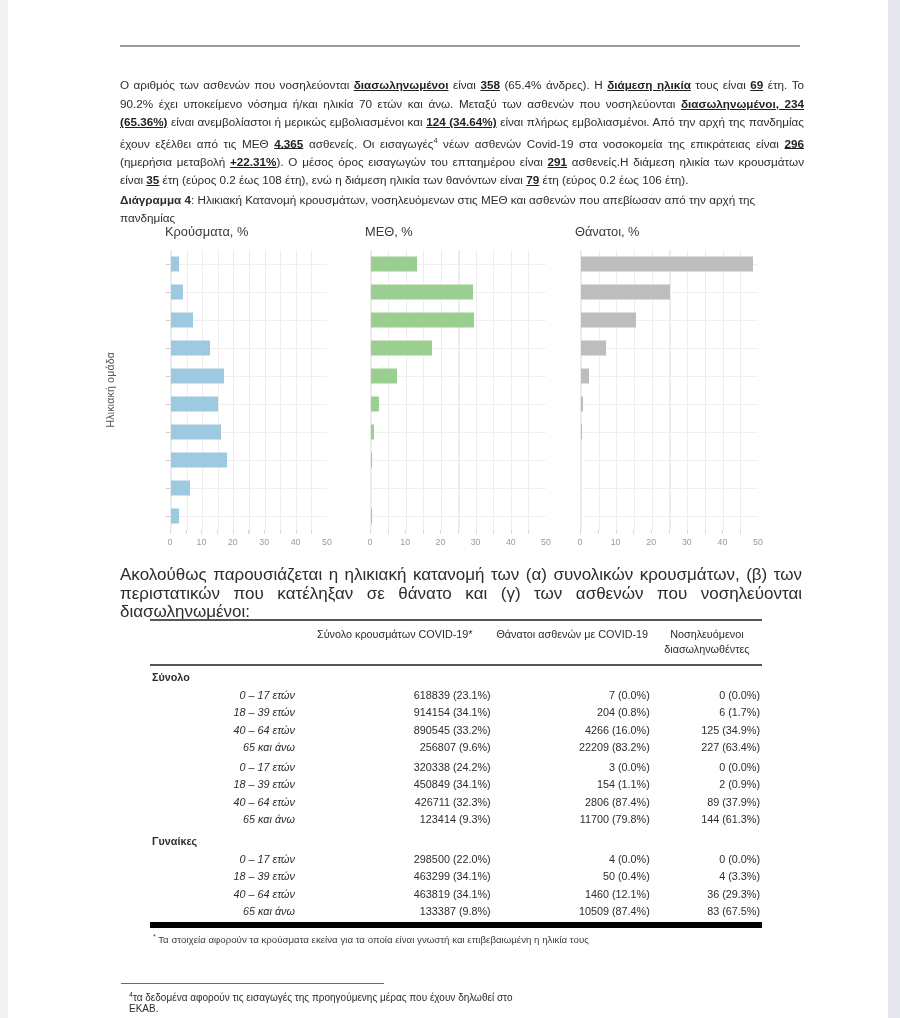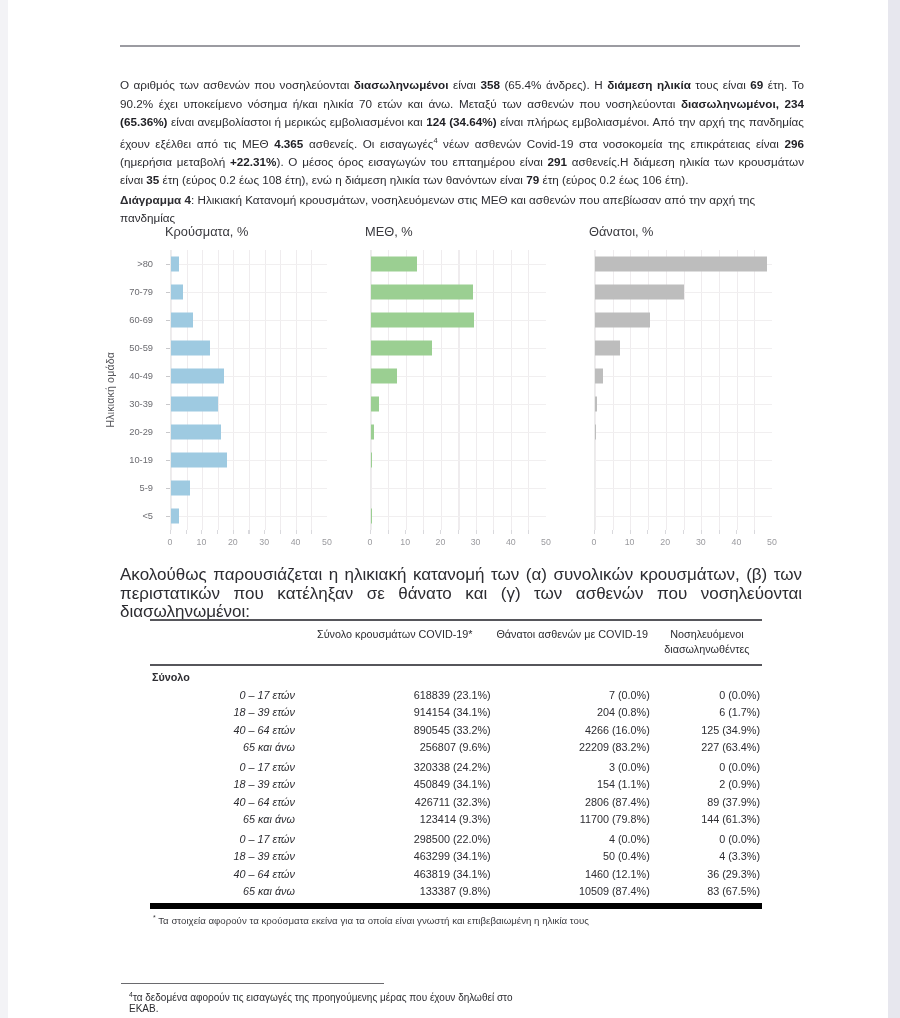--- a/index.html
+++ b/index.html
@@ -6,21 +6,21 @@
   body{
     width:900px;height:1018px;position:relative;background:#ffffff;
     font-family:"Liberation Sans", sans-serif;color:#2c2c31;overflow:hidden;
   }
   .edge-left{position:absolute;left:0;top:0;width:8px;height:100%;background:#f3f3f6;}
   .edge-right{position:absolute;right:0;top:0;width:12px;height:100%;background:#e7e7ee;}
   .top-rule{position:absolute;left:120px;top:45px;width:680px;border-top:2px solid #9b9ba1;}
 
   .textblock{position:absolute;left:120px;top:76px;width:684px;}
   .intro{font-size:11.7px;line-height:18.5px;text-align:justify;margin:0;}
-  .intro b{color:#1f1f24;}
+  .intro b{color:#1f1f24;text-decoration:underline;}
   .intro sup{font-size:7.5px;}
   .caption{font-size:11.7px;line-height:18.5px;margin:1px 0 0 0;}
 
   
   .charts-area{position:absolute;left:120px;top:224px;width:700px;height:330px;}
   .ylabel{position:absolute;left:-16px;top:26px;height:280px;display:flex;align-items:center;justify-content:center;}
   .ylabel span{writing-mode:vertical-rl;transform:rotate(180deg);font-size:10.5px;color:#55555a;letter-spacing:.2px;}
   .cat-labels{position:absolute;left:0px;top:26px;width:40px;}
   .cat-labels div{height:28px;display:flex;align-items:center;justify-content:flex-end;padding-right:7px;font-size:9.3px;color:#6b6b70;}
   .chart{position:absolute;top:0;}
@@ -64,32 +64,20 @@
 
 <div class="textblock">
   <p class="intro"><span>Ο αριθμός των ασθενών που νοσηλεύονται </span><b>διασωληνωμένοι</b><span> είναι </span><b>358</b><span> (65.4% άνδρες).  Η </span><b>διάμεση ηλικία</b><span> τους είναι </span><b>69</b><span> έτη.  Το 90.2% έχει υποκείμενο νόσημα ή/και ηλικία 70 ετών και άνω. Μεταξύ των ασθενών που νοσηλεύονται </span><b>διασωληνωμένοι, 234 (65.36%)</b><span> είναι ανεμβολίαστοι ή μερικώς εμβολιασμένοι και </span><b>124 (34.64%)</b><span> είναι πλήρως εμβολιασμένοι. Από την αρχή της πανδημίας έχουν εξέλθει από τις ΜΕΘ </span><b>4.365</b><span> ασθενείς. Οι εισαγωγές</span><sup>4</sup><span> νέων ασθενών Covid-19 στα νοσοκομεία της επικράτειας είναι </span><b>296</b><span> (ημερήσια μεταβολή </span><b>+22.31%</b><span>).  Ο μέσος όρος εισαγωγών του επταημέρου είναι </span><b>291</b><span> ασθενείς.Η διάμεση ηλικία των κρουσμάτων είναι </span><b>35</b><span> έτη (εύρος 0.2 έως 108 έτη), ενώ η διάμεση ηλικία των θανόντων είναι </span><b>79</b><span> έτη (εύρος 0.2 έως 106 έτη).</span></p>
   <p class="caption"><b>Διάγραμμα 4</b><span>: Ηλικιακή Κατανομή κρουσμάτων, νοσηλευόμενων στις ΜΕΘ και ασθενών που απεβίωσαν από την αρχή της πανδημίας</span></p>
 </div>
 
 <div class="charts-area">
   <div class="ylabel">
       <span>Ηλικιακή ομάδα</span>
     </div>
-  <div class="cat-labels" id="cat-labels">
-      <div>&gt;80</div>
-      <div>70-79</div>
-      <div>60-69</div>
-      <div>50-59</div>
-      <div>40-49</div>
-      <div>30-39</div>
-      <div>20-29</div>
-      <div>10-19</div>
-      <div>5-9</div>
-      <div>&lt;5</div>
-    </div>
 
   <div class="chart" style="left:50px;width:157px;">
     <div class="chart-title">Κρούσματα, %</div>
     <div class="plot">
         <div class="brow">
           <span class="ytick"></span>
           <div class="bar" style="width: 5%; background: rgb(158, 202, 225);"></div>
         </div>
         <div class="brow">
           <span class="ytick"></span>
@@ -175,21 +163,21 @@
     <div class="xticks">
         <span style="left: 0%;">0</span>
         <span style="left: 20%;">10</span>
         <span style="left: 40%;">20</span>
         <span style="left: 60%;">30</span>
         <span style="left: 80%;">40</span>
         <span style="left: 100%;">50</span>
       </div>
   </div>
 
-  <div class="chart" style="left:474px;width:178px;">
+  <div class="chart" style="left:460px;width:178px;">
     <div class="chart-title">Θάνατοι, %</div>
     <div class="plot">
         <div class="brow">
           <div class="bar" style="width: 97%; background: rgb(189, 189, 189);"></div>
         </div>
         <div class="brow">
           <div class="bar" style="width: 50%; background: rgb(189, 189, 189);"></div>
         </div>
         <div class="brow">
           <div class="bar" style="width: 31%; background: rgb(189, 189, 189);"></div>
@@ -286,20 +274,23 @@
           <td>2806 (87.4%)</td>
           <td>89 (37.9%)</td>
         </tr>
         <tr class="last-row">
           <td class="rowlabel">65 και άνω</td>
           <td>123414 (9.3%)</td>
           <td>11700 (79.8%)</td>
           <td>144 (61.3%)</td>
         </tr>
         <tr>
+          <td colspan="4" class="sectionlabel">Γυναίκες</td>
+        </tr>
+        <tr>
           <td class="rowlabel">0 – 17 ετών</td>
           <td>298500 (22.0%)</td>
           <td>4 (0.0%)</td>
           <td>0 (0.0%)</td>
         </tr>
         <tr>
           <td class="rowlabel">18 – 39 ετών</td>
           <td>463299 (34.1%)</td>
           <td>50 (0.4%)</td>
           <td>4 (3.3%)</td>

